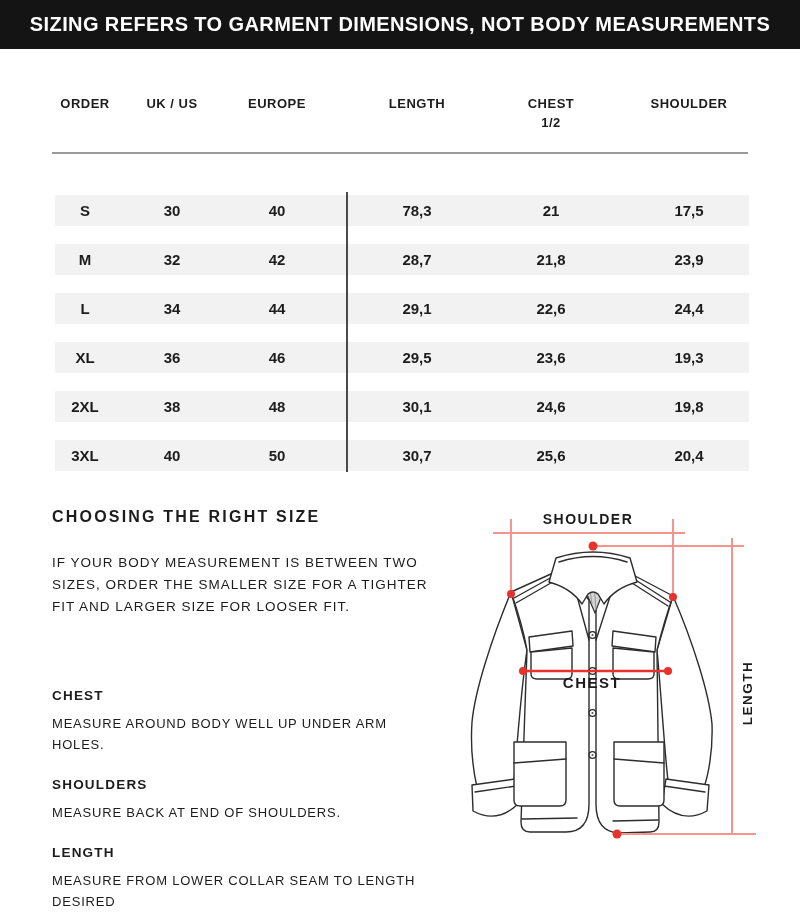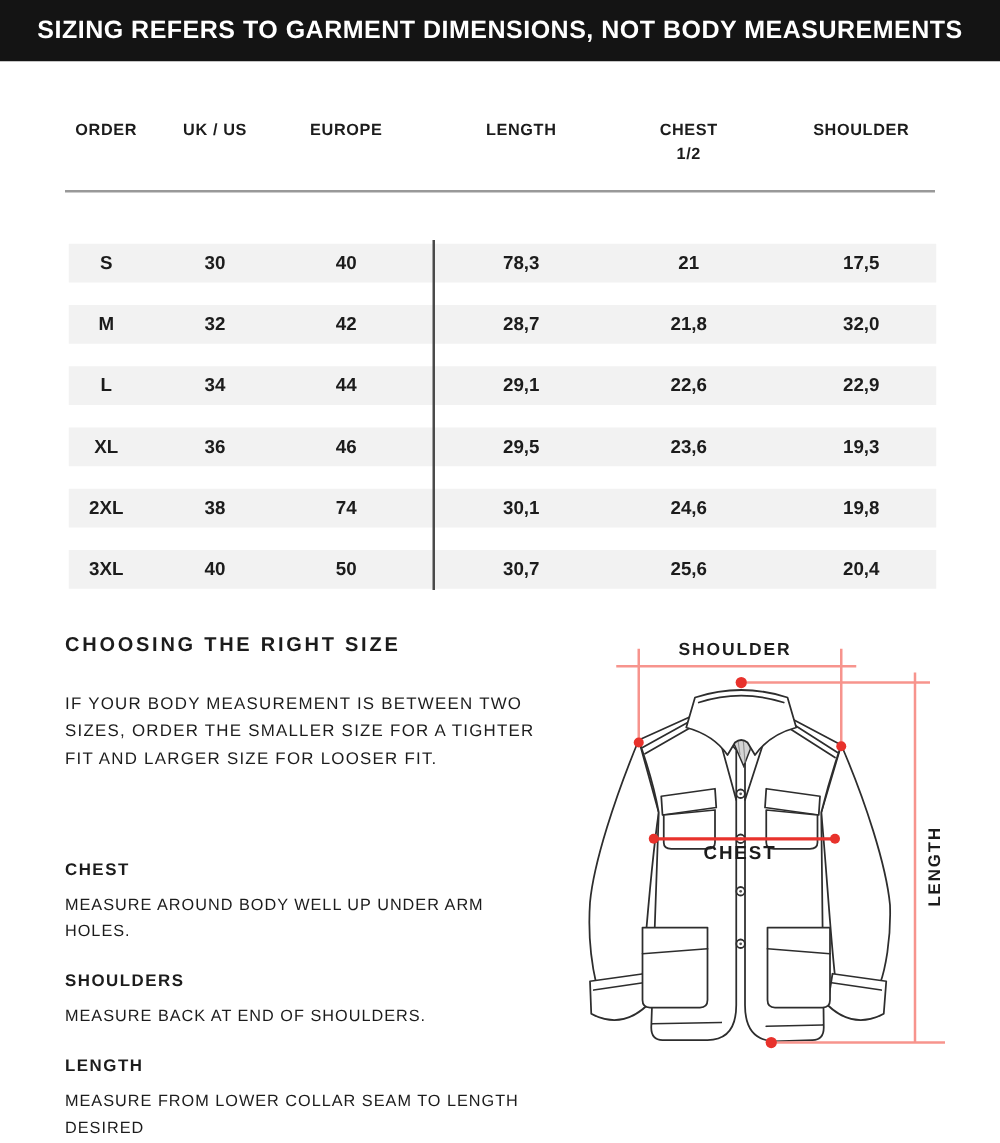--- a/index.html
+++ b/index.html
@@ -97,42 +97,42 @@
         <div class="tc c4">78,3</div>
         <div class="tc c5">21</div>
         <div class="tc c6">17,5</div>
       </div>
       <div class="trow">
         <div class="tc c1">M</div>
         <div class="tc c2">32</div>
         <div class="tc c3">42</div>
         <div class="tc c4">28,7</div>
         <div class="tc c5">21,8</div>
-        <div class="tc c6">32,0</div>
+        <div class="tc c6">23,9</div>
       </div>
       <div class="trow">
         <div class="tc c1">L</div>
         <div class="tc c2">34</div>
         <div class="tc c3">44</div>
         <div class="tc c4">29,1</div>
         <div class="tc c5">22,6</div>
-        <div class="tc c6">22,9</div>
+        <div class="tc c6">24,4</div>
       </div>
       <div class="trow">
         <div class="tc c1">XL</div>
         <div class="tc c2">36</div>
         <div class="tc c3">46</div>
         <div class="tc c4">29,5</div>
         <div class="tc c5">23,6</div>
         <div class="tc c6">19,3</div>
       </div>
       <div class="trow">
         <div class="tc c1">2XL</div>
         <div class="tc c2">38</div>
-        <div class="tc c3">74</div>
+        <div class="tc c3">48</div>
         <div class="tc c4">30,1</div>
         <div class="tc c5">24,6</div>
         <div class="tc c6">19,8</div>
       </div>
       <div class="trow">
         <div class="tc c1">3XL</div>
         <div class="tc c2">40</div>
         <div class="tc c3">50</div>
         <div class="tc c4">30,7</div>
         <div class="tc c5">25,6</div>

